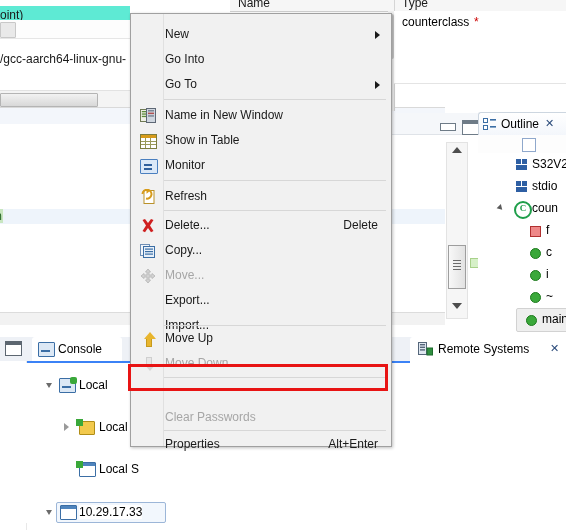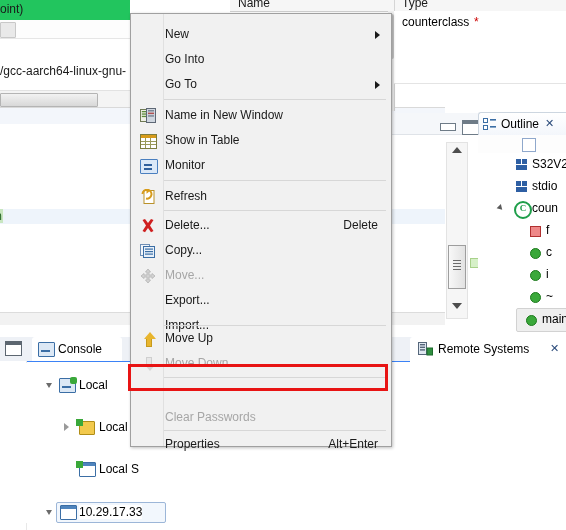--- a/index.html
+++ b/index.html
@@ -8,27 +8,27 @@
     background:#ffffff;
     font-family:"Liberation Sans", sans-serif;
     font-size:12px;color:#000;
     -webkit-font-smoothing:antialiased;
   }
   .abs{position:absolute;}
 
   
   #editor-pane{left:0;top:0;width:566px;height:345px;background:#ffffff;}
 
-  #console-frag{left:0;top:0;width:130px;height:20px;background:#22c55e;}
+  #console-frag{left:0;top:6px;width:130px;height:20px;background:#5eead4;}
   #console-frag .txt{position:absolute;left:0;top:2px;font-size:12px;color:#1a1a1a;}
 
   #toolbar-strip{left:0;top:20px;width:130px;height:18px;background:#fdfdfd;border-bottom:1px solid #e6e6e6;}
   #toolbar-btn{left:0;top:22px;width:14px;height:14px;background:#e9e9e9;border:1px solid #c8c8c8;border-radius:1px;}
 
-  #path-line{left:0;top:64px;width:130px;height:20px;text-align:right;}
+  #path-line{left:0;top:52px;width:130px;height:20px;text-align:right;}
   #path-line .txt{position:absolute;left:0;top:0;font-size:12px;color:#1a1a1a;white-space:nowrap;}
 
   #hsb{left:0;top:90px;width:130px;height:16px;background:#f4f4f4;border-top:1px solid #e2e2e2;border-bottom:1px solid #e2e2e2;}
   #hsb .thumb{position:absolute;left:0;top:2px;width:96px;height:12px;
     background:linear-gradient(#f2f2f2,#d8d8d8);border:1px solid #b4b4b4;border-radius:1px;}
 
   #code-area{left:0;top:107px;width:445px;height:215px;background:#ffffff;border-top:1px solid #d9d9d9;}
   #code-hdr{left:0;top:108px;width:445px;height:16px;background:#f3f6fb;}
   #code-line{left:0;top:209px;width:445px;height:15px;background:#eef4fb;}
   #code-line .tok{position:absolute;top:0;font-family:"DejaVu Sans Mono", monospace;font-size:12px;}
@@ -77,21 +77,21 @@
   .ico-include i{position:absolute;background:#2e5fa3;}
   .ico-class{position:absolute;top:3px;width:14px;height:14px;border-radius:50%;
      border:2px solid #1e9e4a;background:#fff;color:#1e9e4a;font-size:9px;font-weight:bold;
      text-align:center;line-height:11px;font-family:"Liberation Serif",serif;}
   .ico-field{position:absolute;top:6px;width:9px;height:9px;border:1px solid #b03030;background:#e88;}
   .ico-method{position:absolute;top:6px;width:9px;height:9px;border-radius:50%;background:#3aa83a;border:1px solid #1d7a1d;}
   #orow-main{background:#efefef;border:1px solid #d2d2d2;border-radius:2px;}
 
   
   #bottom-pane{left:0;top:337px;width:566px;height:193px;background:#ffffff;}
-  #bottom-tabstrip{position:absolute;left:0;top:0;width:566px;height:24px;background:#eef1f6;border-bottom:1px solid #3b82f6;}
+  #bottom-tabstrip{position:absolute;left:0;top:0;width:566px;height:24px;background:#eef1f6;border-bottom:6px solid #3b82f6;}
   #minimize-icon{position:absolute;left:5px;top:4px;width:15px;height:13px;border:1px solid #5c6670;background:#fff;}
   #minimize-icon::before{content:"";position:absolute;left:0;top:0;width:15px;height:3px;background:#5c6670;}
 
   .btab{position:absolute;top:0;height:24px;}
   #tab-console{left:32px;width:90px;background:#ffffff;border-top-left-radius:3px;border-top-right-radius:3px;}
   #tab-console .lbl{position:absolute;left:26px;top:5px;font-size:12px;color:#000;}
   #tab-remote{left:410px;width:156px;background:#ffffff;border-top-left-radius:3px;}
   #tab-remote .lbl{position:absolute;left:28px;top:5px;font-size:12px;color:#000;white-space:nowrap;}
   #tab-remote .x{position:absolute;left:140px;top:5px;font-size:11px;color:#2a4a7a;}
   #tab-history{left:360px;width:56px;height:24px;}

